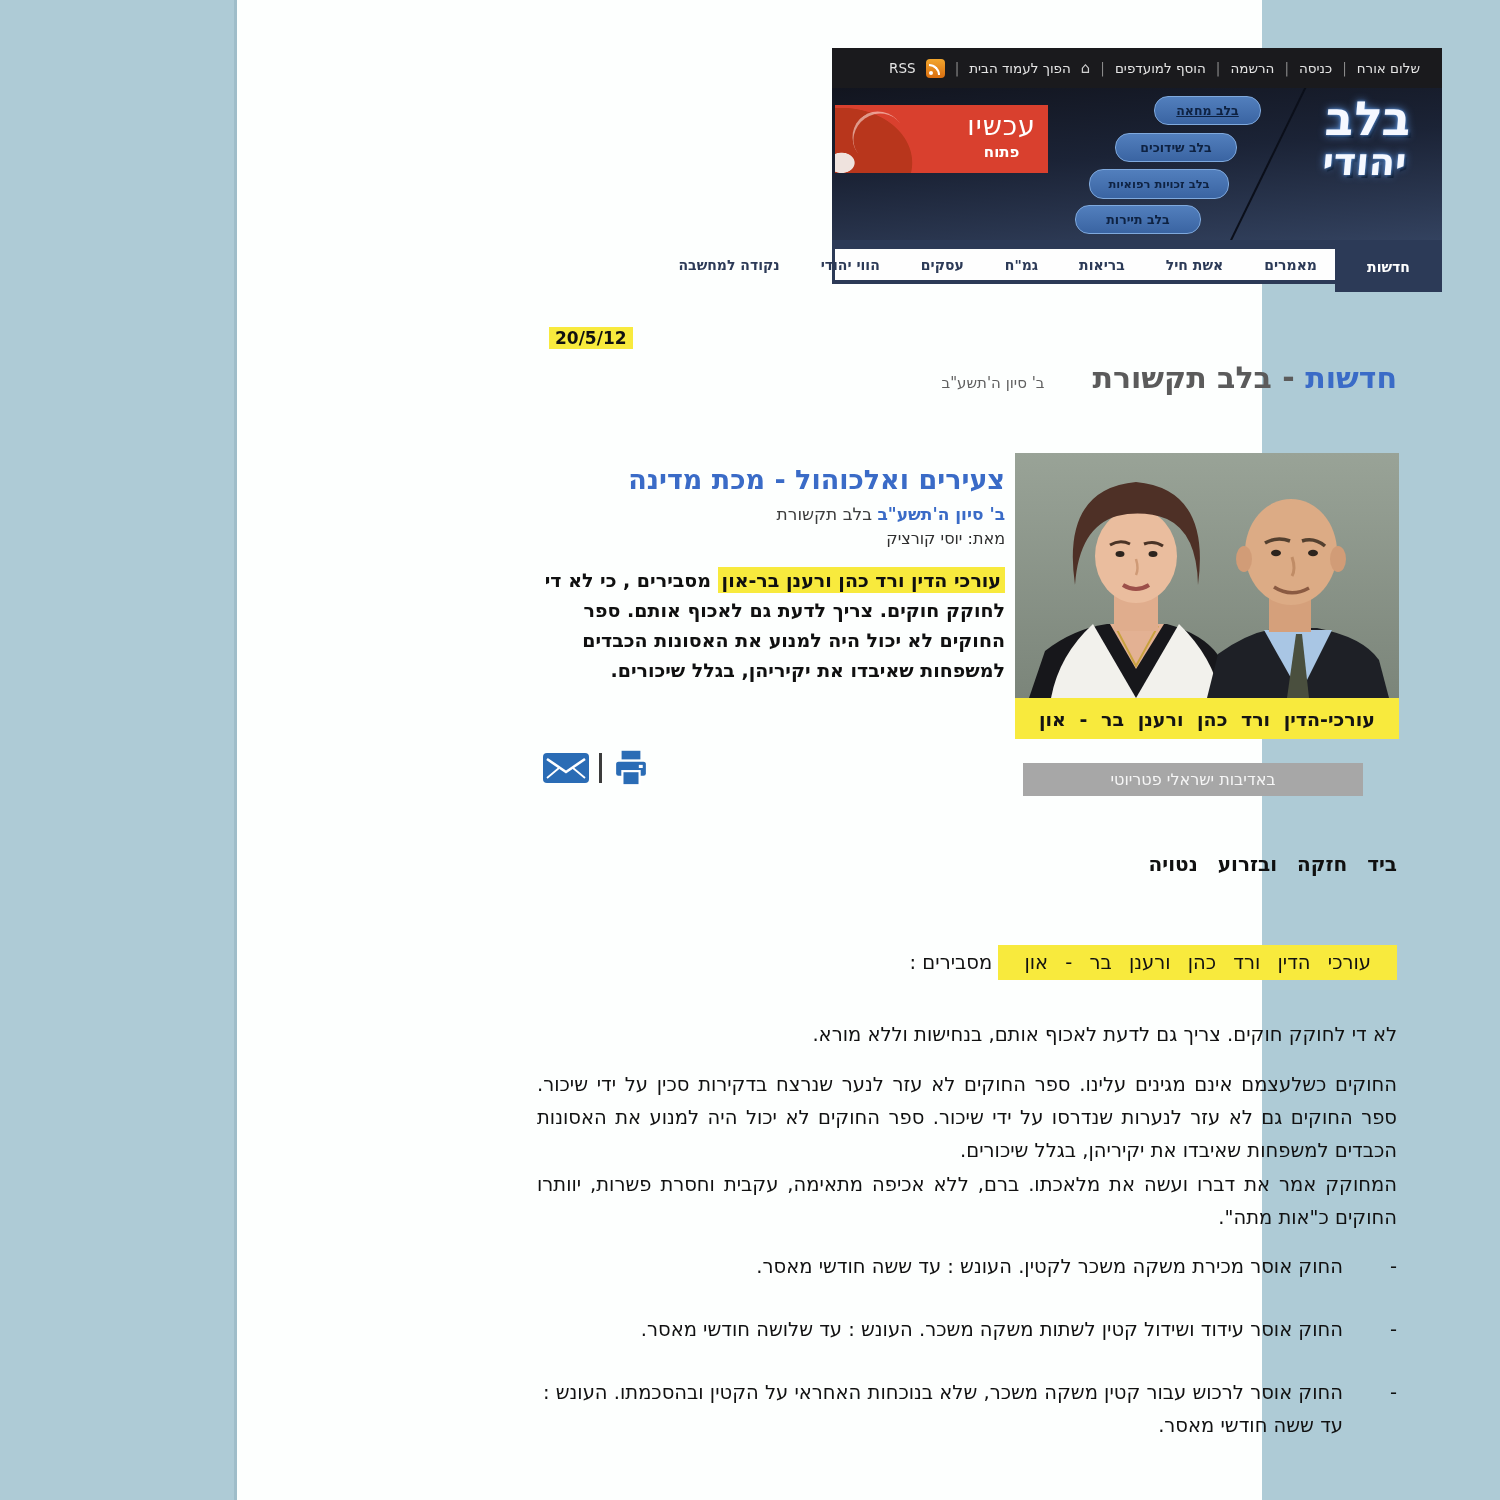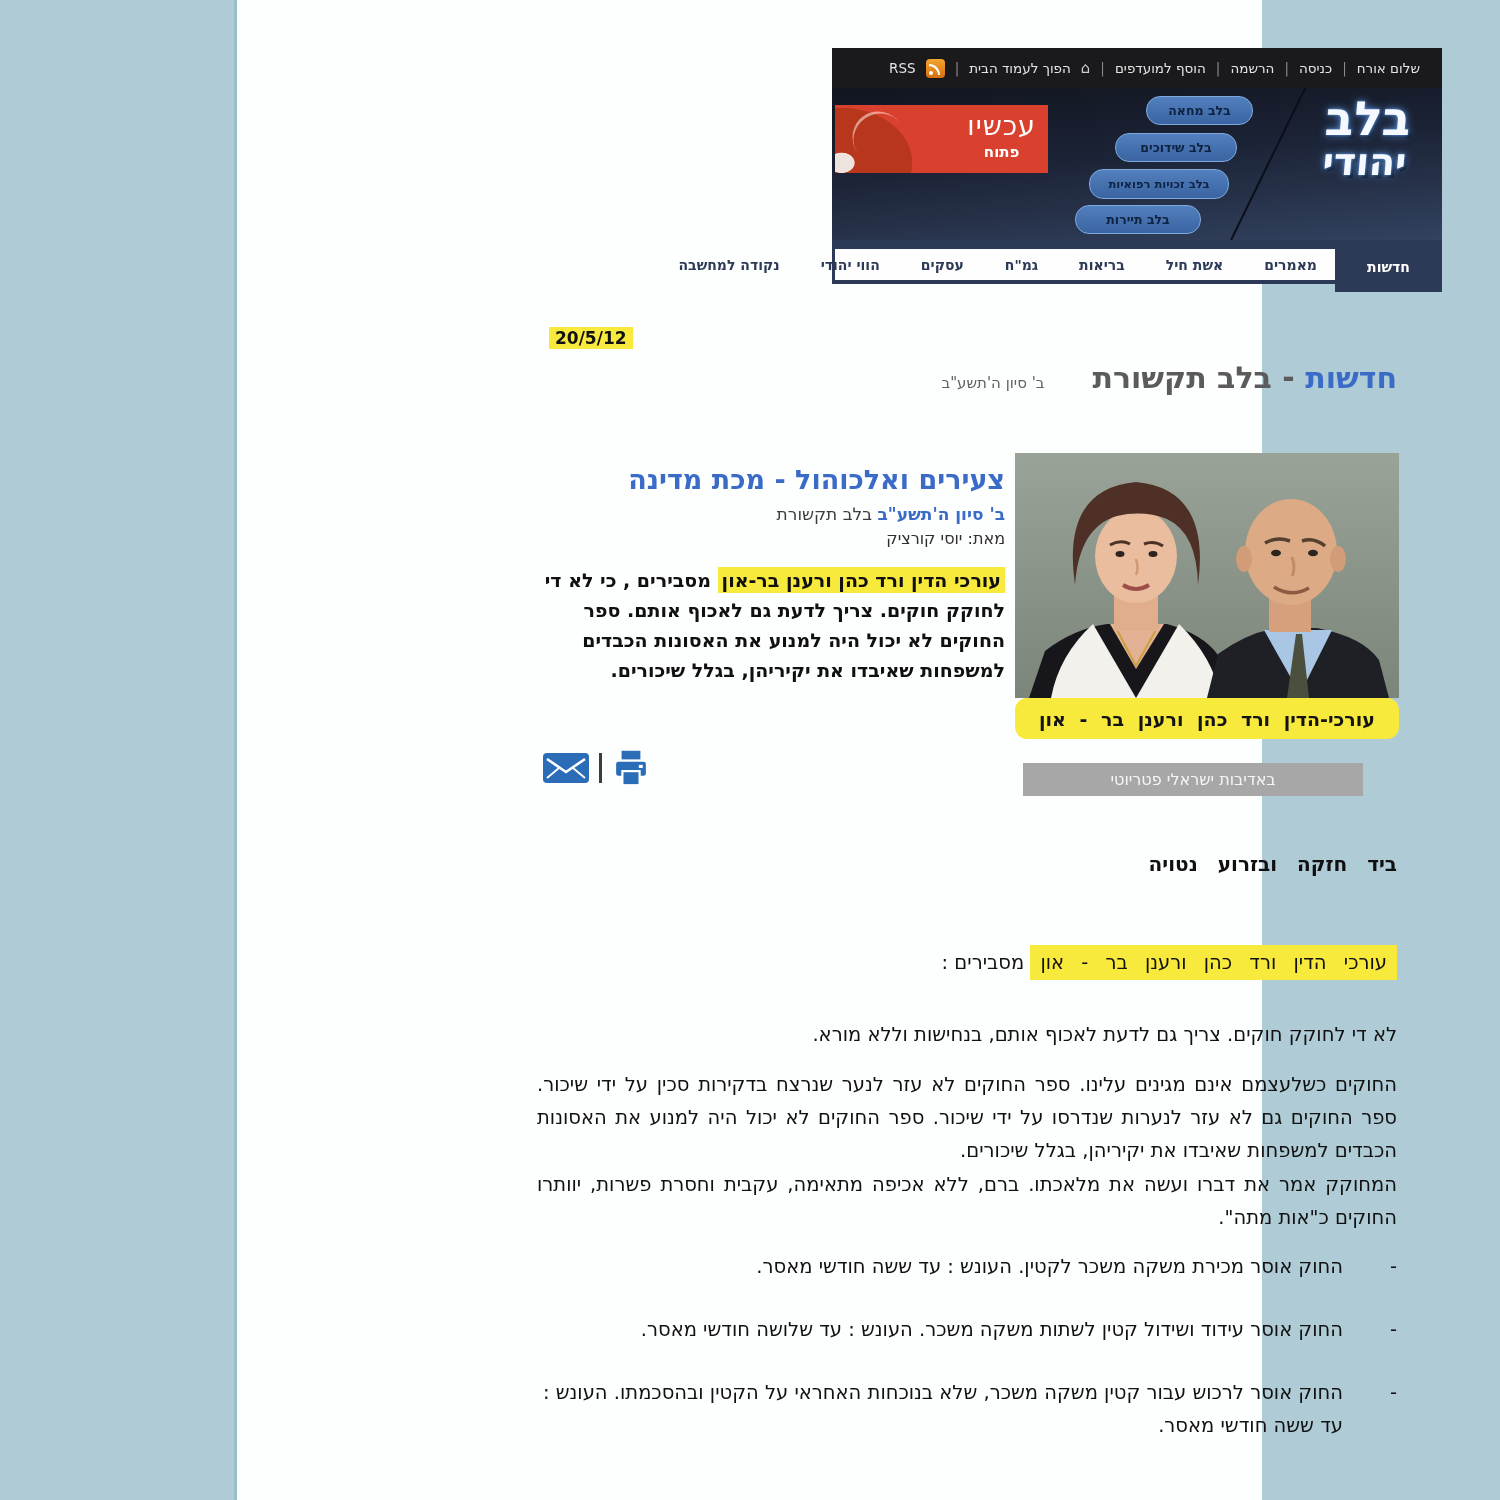--- a/index.html
+++ b/index.html
@@ -24,21 +24,21 @@
              background:radial-gradient(90px 70px at 8% 85%,#efe3de 0 14%,#b8361c 15% 78%,#d9402e 79%);}
   .promo-img:after{content:"";position:absolute;left:18px;top:6px;width:52px;height:52px;border-radius:50%;
              border-top:3px solid rgba(255,235,230,.55);transform:rotate(-35deg);}
   .promo-text{position:absolute;right:12px;top:5px;text-align:left;color:#fff;direction:rtl;}
   .promo-line1{font-size:27px;letter-spacing:1px;}
   .promo-line2{font-size:15px;font-weight:bold;margin-top:2px;text-align:center;}
 
   .bubble{position:absolute;background:linear-gradient(180deg,#527fbd,#3a64a2);border:1px solid #7fa9dd;border-radius:14px;
           color:#0e2242;font-weight:bold;font-size:12.5px;display:flex;align-items:center;justify-content:center;
           cursor:pointer;white-space:nowrap;direction:rtl;}
-  .b1{left:314px;top:8px;width:105px;height:27px;}
+  .b1{left:322px;top:8px;width:105px;height:27px;text-decoration:underline;}
   .b2{left:283px;top:45px;width:120px;height:27px;}
   .b3{left:257px;top:81px;width:138px;height:28px;font-size:11.5px;}
   .b4{left:243px;top:117px;width:124px;height:27px;}
   .diag{position:absolute;left:432px;top:-10px;width:2px;height:185px;background:#0b0f1a;transform:rotate(26deg);}
 
   .logo{position:absolute;left:462px;top:6px;width:145px;text-align:center;color:#f5f8ff;direction:rtl;
         transform:skewX(-5deg);line-height:1.05;}
   .logo-l1{font-size:47px;font-weight:bold;text-shadow:0 0 9px #5a8fd6,0 0 3px #5a8fd6,3px 3px 1px #0b1526;}
   .logo-l2{font-size:38px;font-weight:bold;text-shadow:0 0 9px #5a8fd6,0 0 3px #5a8fd6,3px 3px 1px #0b1526;}
 
@@ -54,42 +54,42 @@
               font-size:17px;padding:1px 6px;}
   .section-row{position:absolute;left:340px;top:360px;width:820px;display:flex;direction:rtl;align-items:baseline;gap:48px;}
   .section-row h1{margin:0;font-size:30px;font-weight:bold;white-space:nowrap;}
   .t-blue{color:#3a6bc7;}
   .t-gray{color:#5b5b5b;}
   .heb-date{font-size:15px;color:#5f5f5f;white-space:nowrap;}
 
   .photo-wrap{position:absolute;left:778px;top:453px;width:384px;height:245px;}
   .photo-caption{position:absolute;left:778px;top:698px;width:384px;height:41px;background:#f8ea3d;color:#141414;
                  font-weight:bold;font-size:19px;display:flex;align-items:center;justify-content:center;
-                 direction:rtl;word-spacing:7px;box-sizing:border-box;border-radius:12px;}
+                 direction:rtl;word-spacing:7px;box-sizing:border-box;}
   .photo-credit{position:absolute;left:786px;top:763px;width:340px;height:33px;background:#a7a7a7;color:#f6f6f6;
                 font-size:16px;display:flex;align-items:center;justify-content:center;direction:rtl;}
 
   .left-col{position:absolute;left:300px;top:456px;width:468px;direction:rtl;text-align:right;}
   .left-col h2{margin:8px 0 9px 0;font-size:27px;font-weight:bold;color:#3a6bc7;}
   .sub{font-size:17px;margin-bottom:5px;color:#3d3d3d;}
   .sub-date{font-weight:bold;color:#3a6bc7;}
   .byline{font-size:16px;color:#2e2e2e;margin-bottom:17px;}
   .lead{margin:0;font-size:19px;font-weight:bold;color:#101010;line-height:1.58;}
   mark{background:#f8ea3d;color:inherit;padding:2px 4px;}
 
   .share-icons{position:absolute;left:306px;top:750px;display:flex;align-items:center;gap:10px;}
   .icon-sep{width:3px;height:30px;background:#3c3c3c;}
   .share-icons svg{cursor:pointer;}
 
   .strong-line{position:absolute;left:300px;top:852px;width:860px;direction:rtl;text-align:right;
                font-size:20px;font-weight:bold;color:#101010;word-spacing:13px;}
   .bodypara{position:absolute;left:300px;width:860px;direction:rtl;text-align:right;font-size:19.5px;
             color:#111;margin:0;line-height:1.7;}
   .explain{top:946px;}
-  .explain mark{padding:6px 10px;word-spacing:11px;}
+  .explain mark{padding:6px 26px;word-spacing:11px;}
   .p1{top:1018px;}
   .p2{top:1068px;text-align:justify;text-align-last:right;}
   .p3{top:1168px;text-align:justify;text-align-last:right;}
   .bullets{position:absolute;left:300px;top:1250px;width:860px;direction:rtl;}
   .bullet{display:flex;margin-bottom:30px;font-size:19.5px;line-height:1.7;color:#111;}
   .dash{flex:none;width:54px;text-align:right;padding-left:6px;box-sizing:border-box;}
   .bullet p{flex:1;margin:0;text-align:right;}
 </style>
 </head>
 <body>

